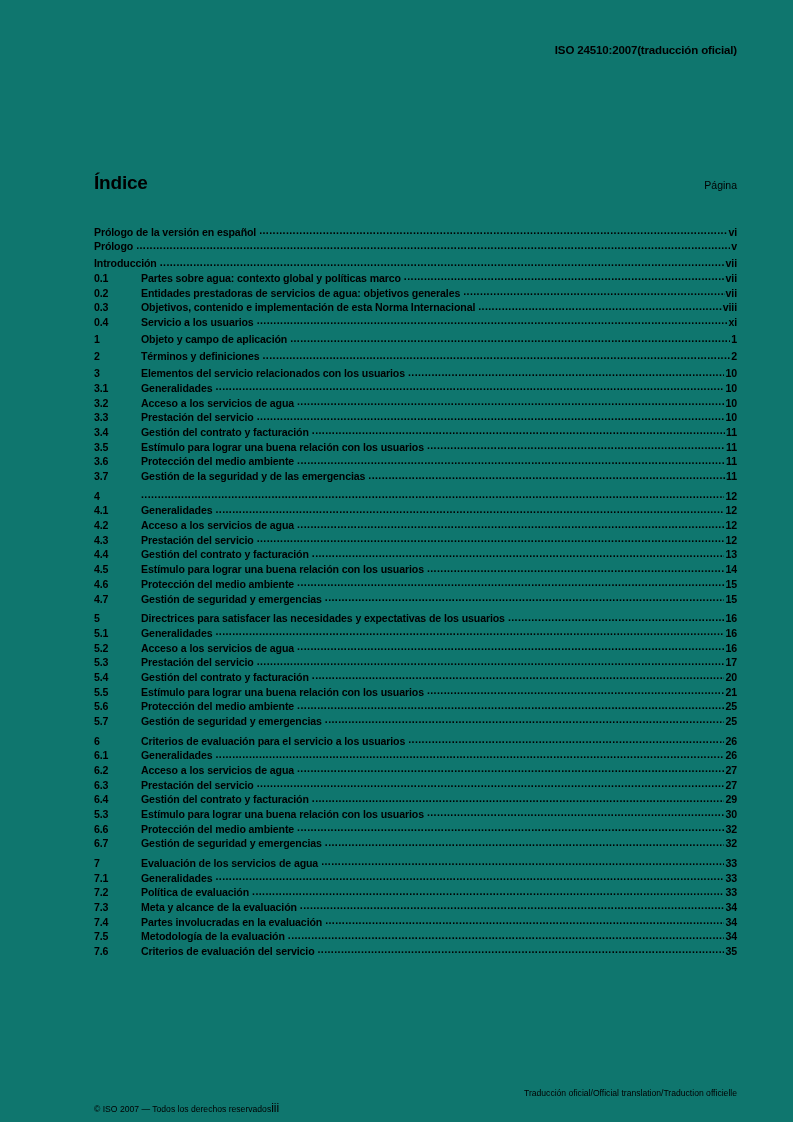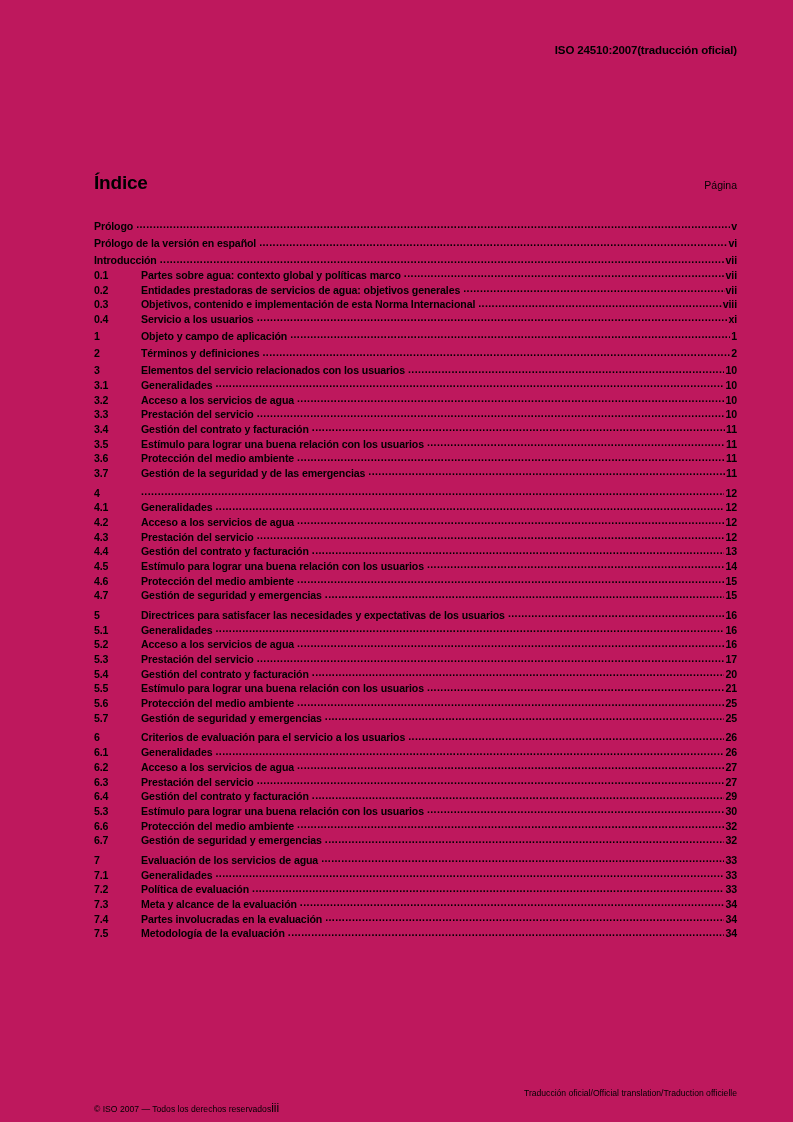--- a/index.html
+++ b/index.html
@@ -9,21 +9,21 @@
   }
   body {
     font-family: "Liberation Sans", sans-serif;
     color: #000000;
     -webkit-font-smoothing: antialiased;
   }
   .page {
     position: relative;
     width: 793px;
     height: 1122px;
-    background: #be185d;
+    background: #0f766e;
     overflow: hidden;
     box-sizing: border-box;
   }
 
   
   .doc-header {
     position: absolute;
     top: 44px;
     left: 94px;
     right: 56px;
@@ -129,29 +129,29 @@
 <div class="page">
 
   <div class="doc-header">ISO 24510:2007(traducción oficial)</div>
 
   <div class="title-row">
     <div class="toc-title">Índice</div>
     <div class="page-label">Página</div>
   </div>
 
   <div class="toc" id="toc-list">
+      <div class="toc-entry flush gap-small">
+        <span class="e-title">Prólogo de la versión en español</span>
+        <span class="e-leader"></span>
+        <span class="e-page">vi</span>
+      </div>
       <div class="toc-entry flush">
         <span class="e-title">Prólogo</span>
         <span class="e-leader"></span>
         <span class="e-page">v</span>
-      </div>
-      <div class="toc-entry flush gap-small">
-        <span class="e-title">Prólogo de la versión en español</span>
-        <span class="e-leader"></span>
-        <span class="e-page">vi</span>
       </div>
       <div class="toc-entry flush gap-small">
         <span class="e-title">Introducción</span>
         <span class="e-leader"></span>
         <span class="e-page">vii</span>
       </div>
       <div class="toc-entry">
         <span class="e-num">0.1</span>
         <span class="e-title">Partes sobre agua: contexto global y políticas marco</span>
         <span class="e-leader"></span>
@@ -406,20 +406,26 @@
         <span class="e-num">7.4</span>
         <span class="e-title">Partes involucradas en la evaluación</span>
         <span class="e-leader"></span>
         <span class="e-page">34</span>
       </div>
       <div class="toc-entry">
         <span class="e-num">7.5</span>
         <span class="e-title">Metodología de la evaluación</span>
         <span class="e-leader"></span>
         <span class="e-page">34</span>
+      </div>
+      <div class="toc-entry">
+        <span class="e-num">7.6</span>
+        <span class="e-title">Criterios de evaluación del servicio</span>
+        <span class="e-leader"></span>
+        <span class="e-page">35</span>
       </div>
     </div>
 
   <div class="doc-footer">
     <div class="footer-line-1">Traducción oficial/Official translation/Traduction officielle</div>
     <div class="footer-line-2">
       <span>© ISO 2007 — Todos los derechos reservados</span>
       <span class="footer-pageno">iii</span>
     </div>
   </div>

